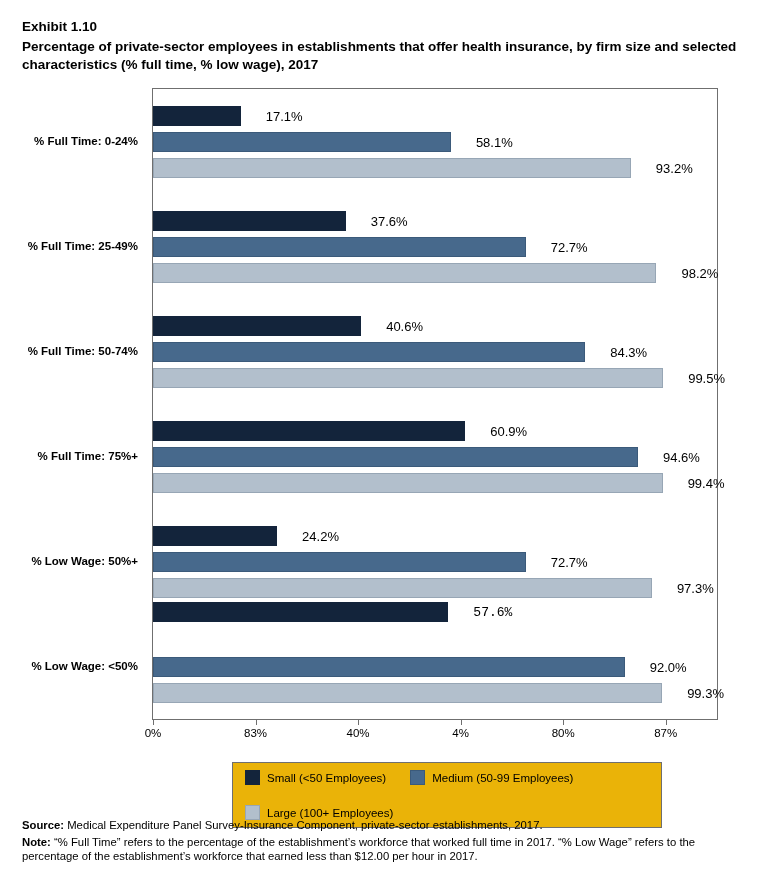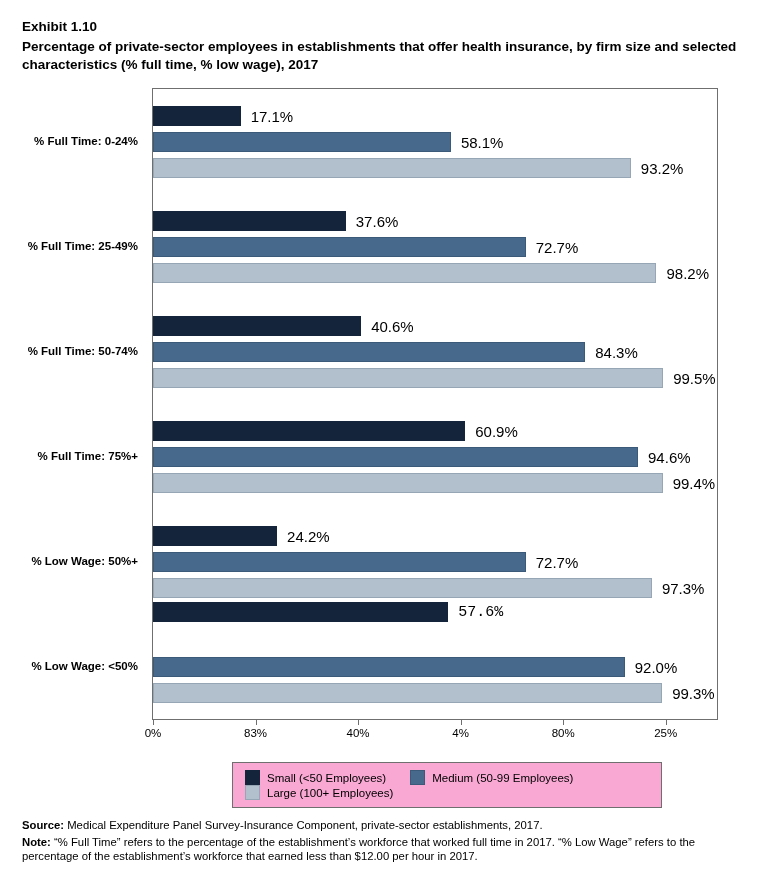--- a/index.html
+++ b/index.html
@@ -67,24 +67,25 @@
     border: 1px solid #2b3f52;
   }
   .bar.small  { background: #13243b; border-color: #13243b; }
   .bar.medium { background: #47698c; border-color: #3b5a7a; }
   .bar.large  { background: #b2bfcc; border-color: #97a6b5; }
 
   .bar-label {
     position: absolute;
     top: 50%;
     transform: translateY(-50%);
-    font-size: 15px;
+    font-size: 13px;
     color: #000;
     white-space: nowrap;
-    padding-left: 10px;
+    padding-left: 0;
+    margin-left: 25px;
   }
   .cat-labels {
     position: absolute;
     left: 0px;
     top: 88px;
     width: 146px;
     height: 632px;
   }
   .cat-labels .cat {
     position: absolute;
@@ -120,27 +121,27 @@
 
   
   .legend {
     position: absolute;
     left: 232px;
     top: 762px;
     width: 430px;
     border: 1px solid #6f6f6f;
     box-sizing: border-box;
     padding: 7px 10px 7px 12px;
-    background: #f9a8d4;
+    background: #eab308;
   }
   .legend-row {
     display: flex;
     align-items: center;
   }
-  .legend-row + .legend-row { margin-top: 0; }
+  .legend-row + .legend-row { margin-top: 20px; }
   .legend-item {
     display: flex;
     align-items: center;
     font-size: 11.5px;
     white-space: nowrap;
   }
   .legend-item + .legend-item { margin-left: 24px; }
   .swatch {
     width: 13px;
     height: 13px;
@@ -265,21 +266,21 @@
       <div class="xlabel" style="left: 1px;">0%</div>
       <div class="xtick" style="left: 103.545px;"></div>
       <div class="xlabel" style="left: 103.545px;">83%</div>
       <div class="xtick" style="left: 206.091px;"></div>
       <div class="xlabel" style="left: 206.091px;">40%</div>
       <div class="xtick" style="left: 308.636px;"></div>
       <div class="xlabel" style="left: 308.636px;">4%</div>
       <div class="xtick" style="left: 411.182px;"></div>
       <div class="xlabel" style="left: 411.182px;">80%</div>
       <div class="xtick" style="left: 513.727px;"></div>
-      <div class="xlabel" style="left: 513.727px;">25%</div>
+      <div class="xlabel" style="left: 513.727px;">87%</div>
     </div>
 
   <div class="legend">
     <div class="legend-row">
       <div class="legend-item">
         <span class="swatch small"></span>
         <span>Small (&lt;50 Employees)</span>
       </div>
       <div class="legend-item">
         <span class="swatch medium"></span>

